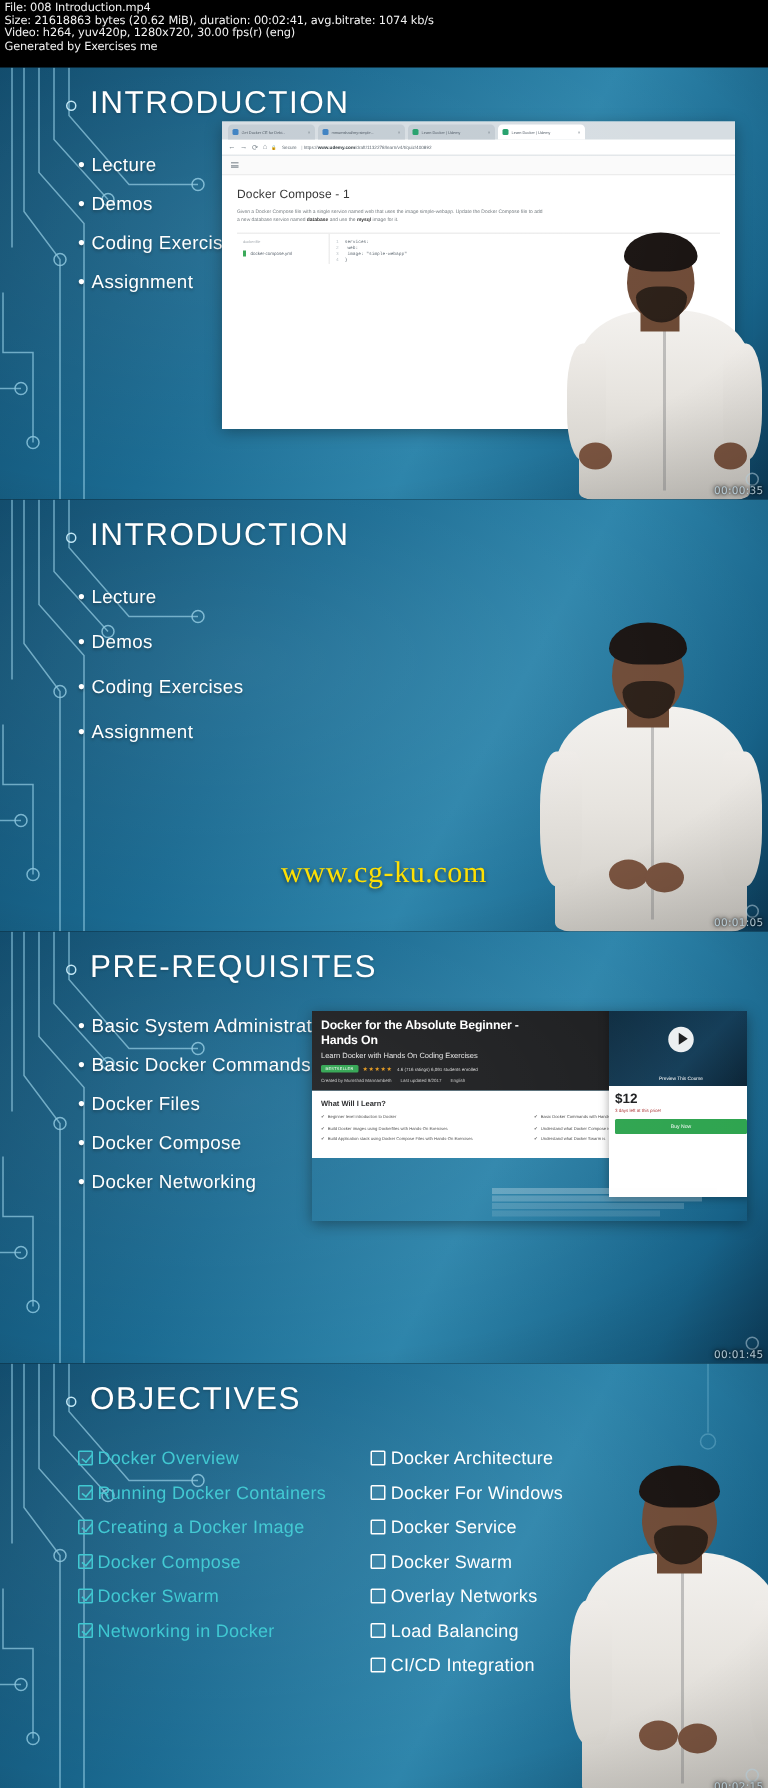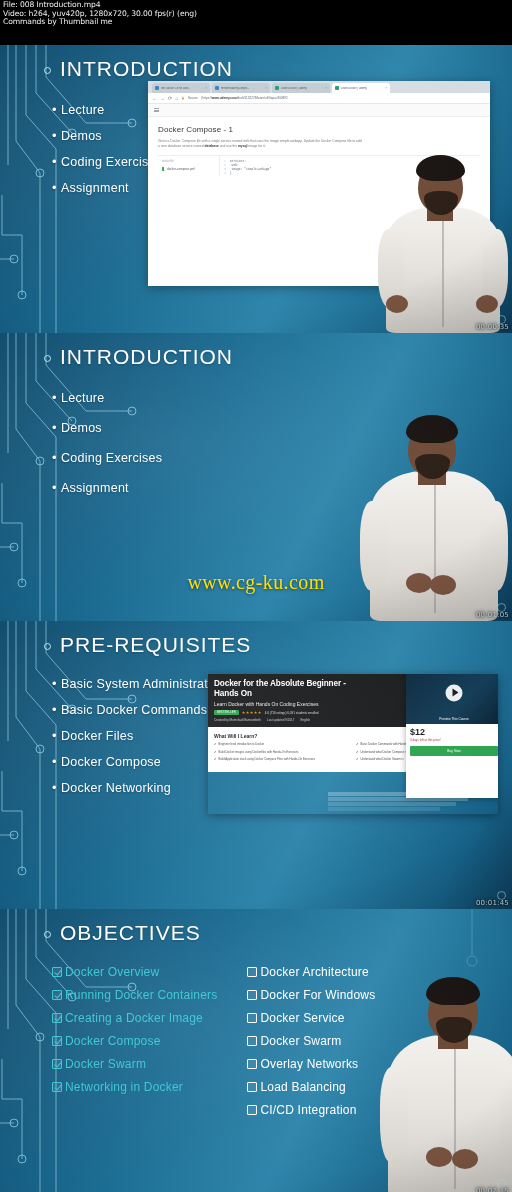--- a/index.html
+++ b/index.html
@@ -179,22 +179,23 @@
     content:""; position:absolute; left:2.6px; top:0.2px; width:3px; height:6.2px;
     border-right:1.5px solid currentColor; border-bottom:1.5px solid currentColor;
     transform:rotate(40deg);
   }
 </style>
 </head>
 <body>
 
 <div class="mediainfo">
   <div>File: 008 Introduction.mp4</div>
+  <div>Size: 21618863 bytes (20.62 MiB), duration: 00:02:41, avg.bitrate: 1074 kb/s</div>
   <div>Video: h264, yuv420p, 1280x720, 30.00 fps(r) (eng)</div>
-  <div>Commands by Thumbnail me</div>
+  <div>Generated by Exercises me</div>
 </div>
 
 <div class="strip">
 
   <div class="frame">
     <svg class="circuit" viewBox="0 0 150 288">
       <g stroke="#9fd8ee" stroke-width="1" fill="none" opacity=".75">
         <path d="M8 0 V120 M16 0 V96 L40 128 V288 M26 0 V70 L56 104 V288"></path>
         <path d="M36 0 V48 L72 88 M46 0 V32 L86 78 H132"></path>
         <path d="M2 150 V190 H22 V250"></path>

